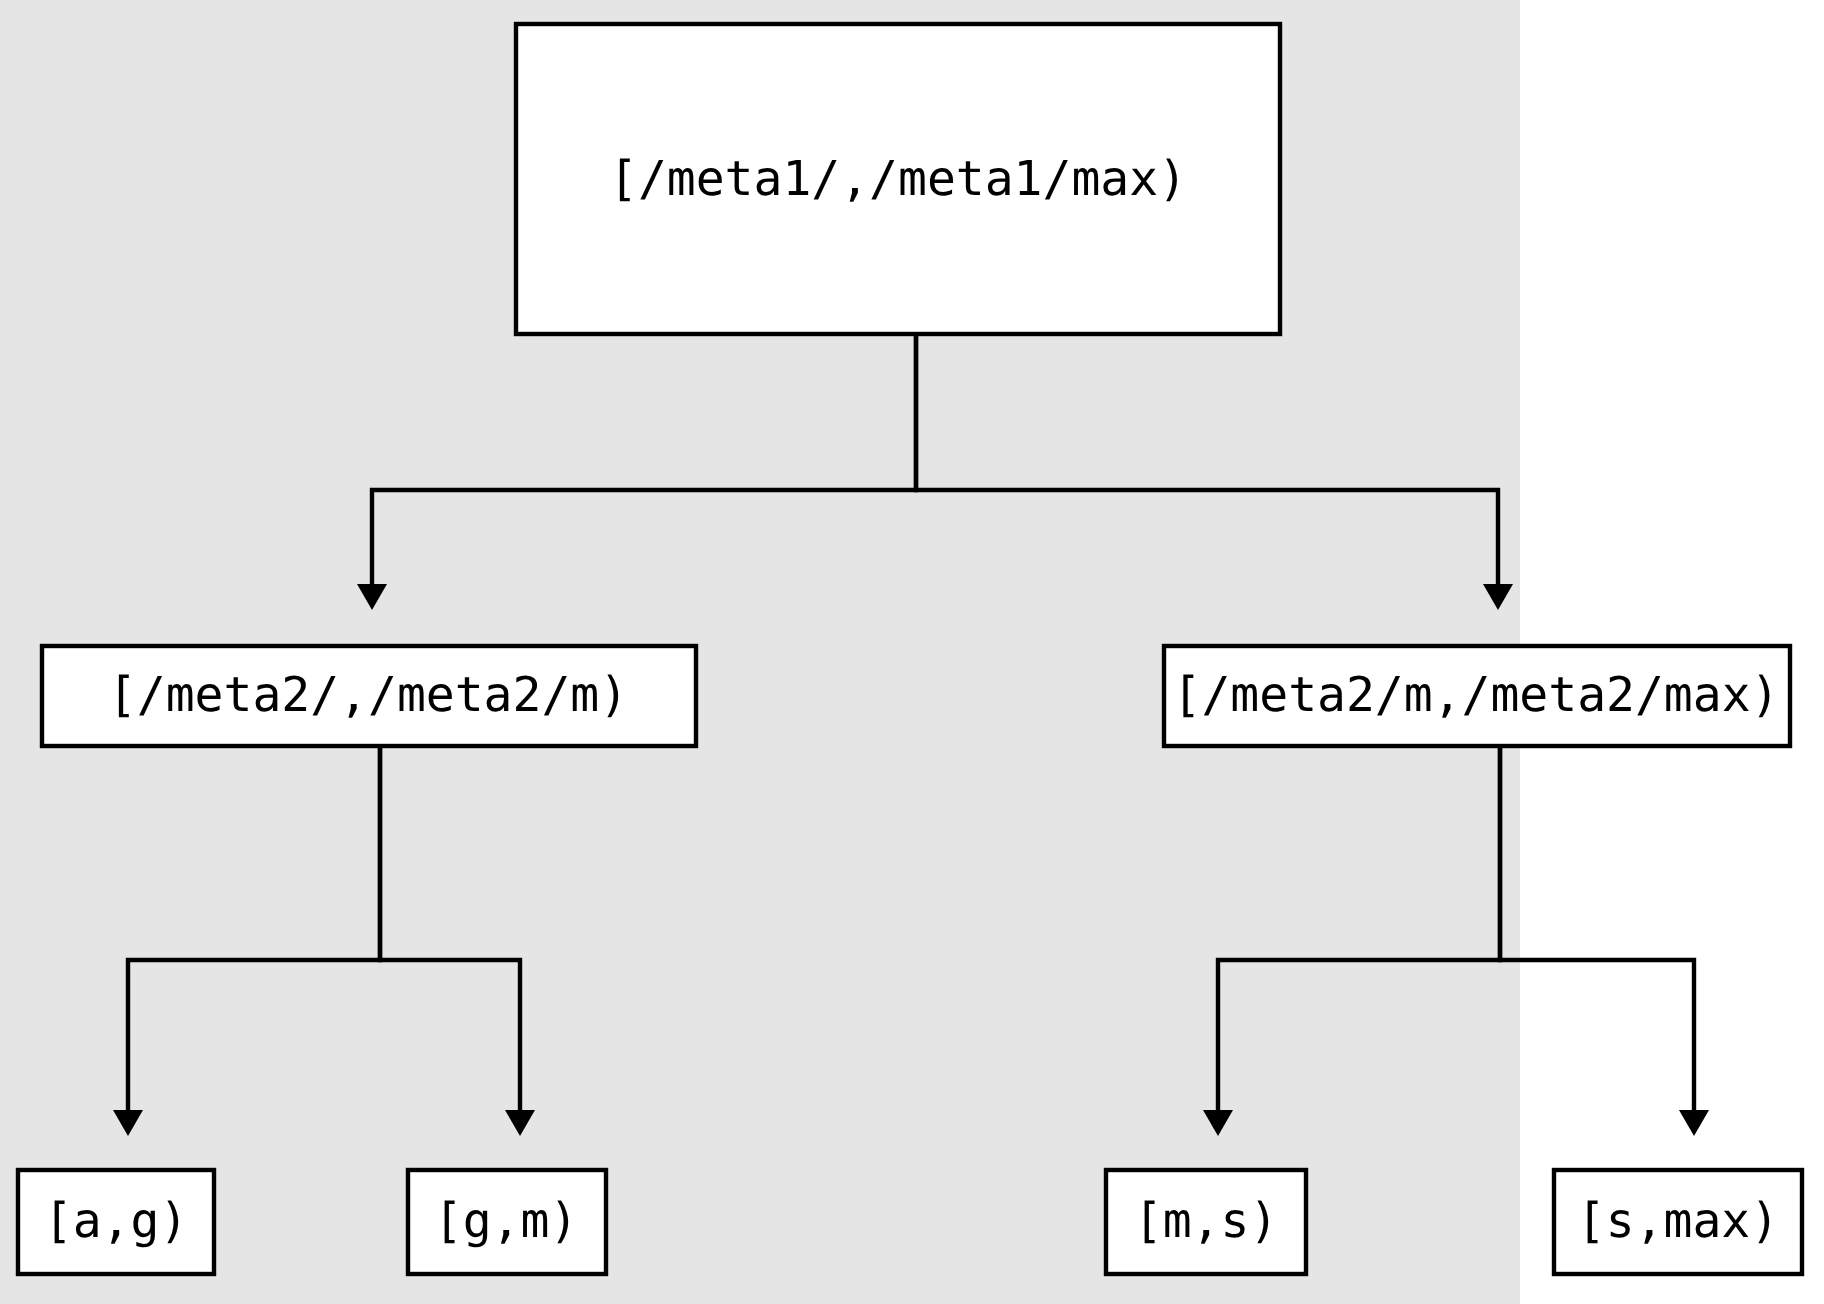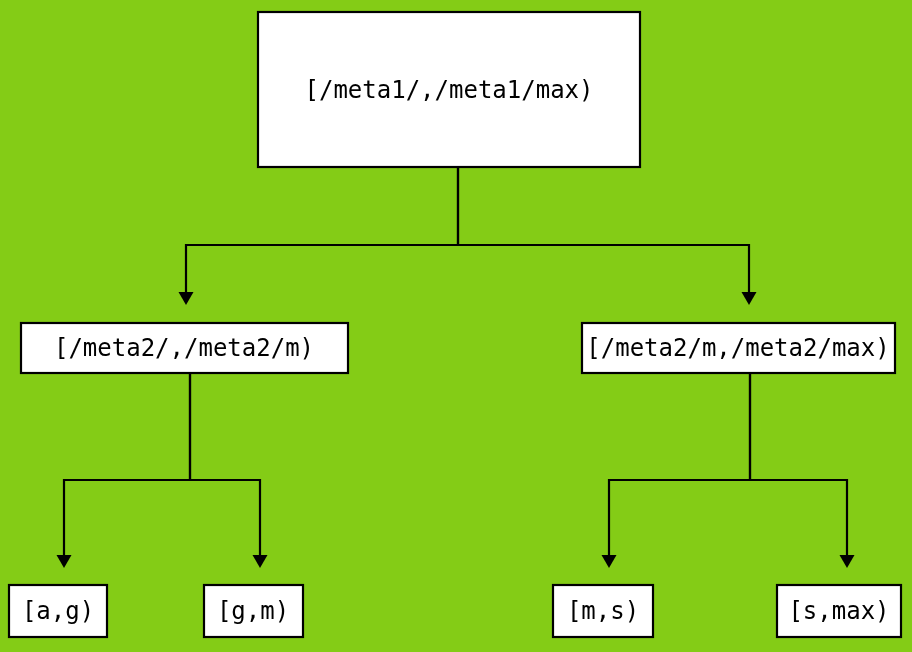--- a/index.html
+++ b/index.html
@@ -9,23 +9,23 @@
     background: #ffffff;
   }
   body {
     width: 912px;
     height: 652px;
     overflow: hidden;
     font-family: "DejaVu Sans Mono", "Liberation Mono", monospace;
   }
   #diagram-root {
     position: relative;
-    width: 912px;
+    width: 760px;
     height: 652px;
-    background: #84cc16;
+    background: #e5e5e5;
   }
   svg#tree-svg {
     position: absolute;
     top: 0;
     left: 0;
     width: 912px;
     height: 652px;
     display: block;
   }
   .node-box {

